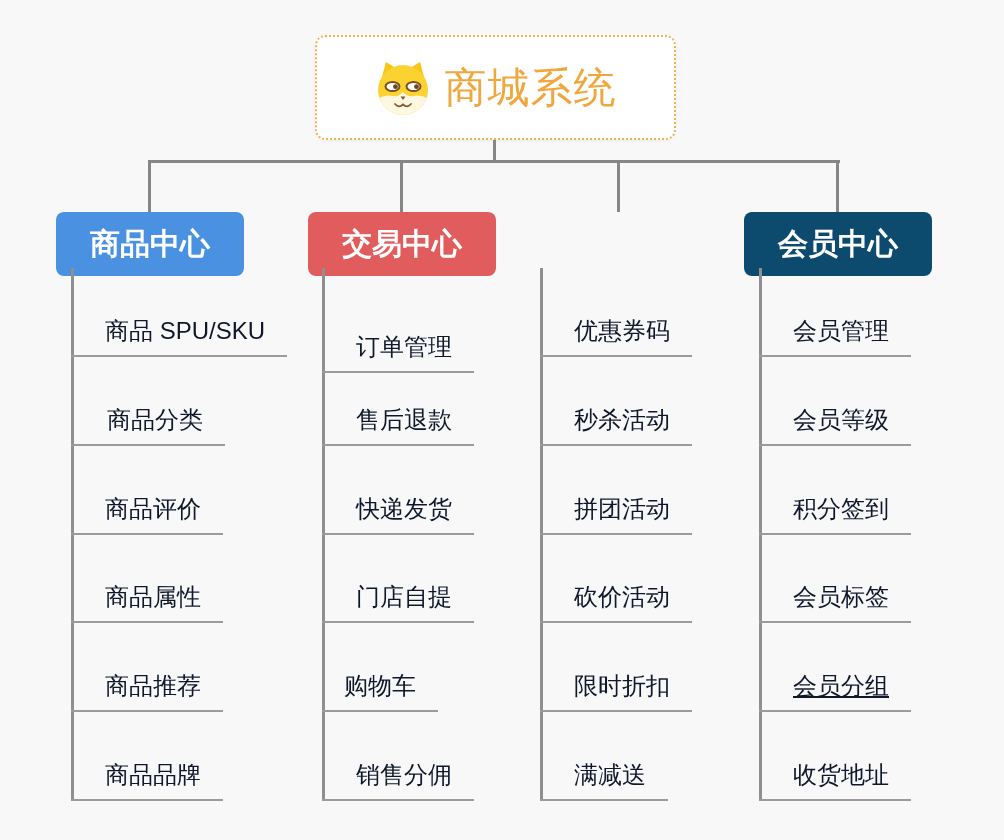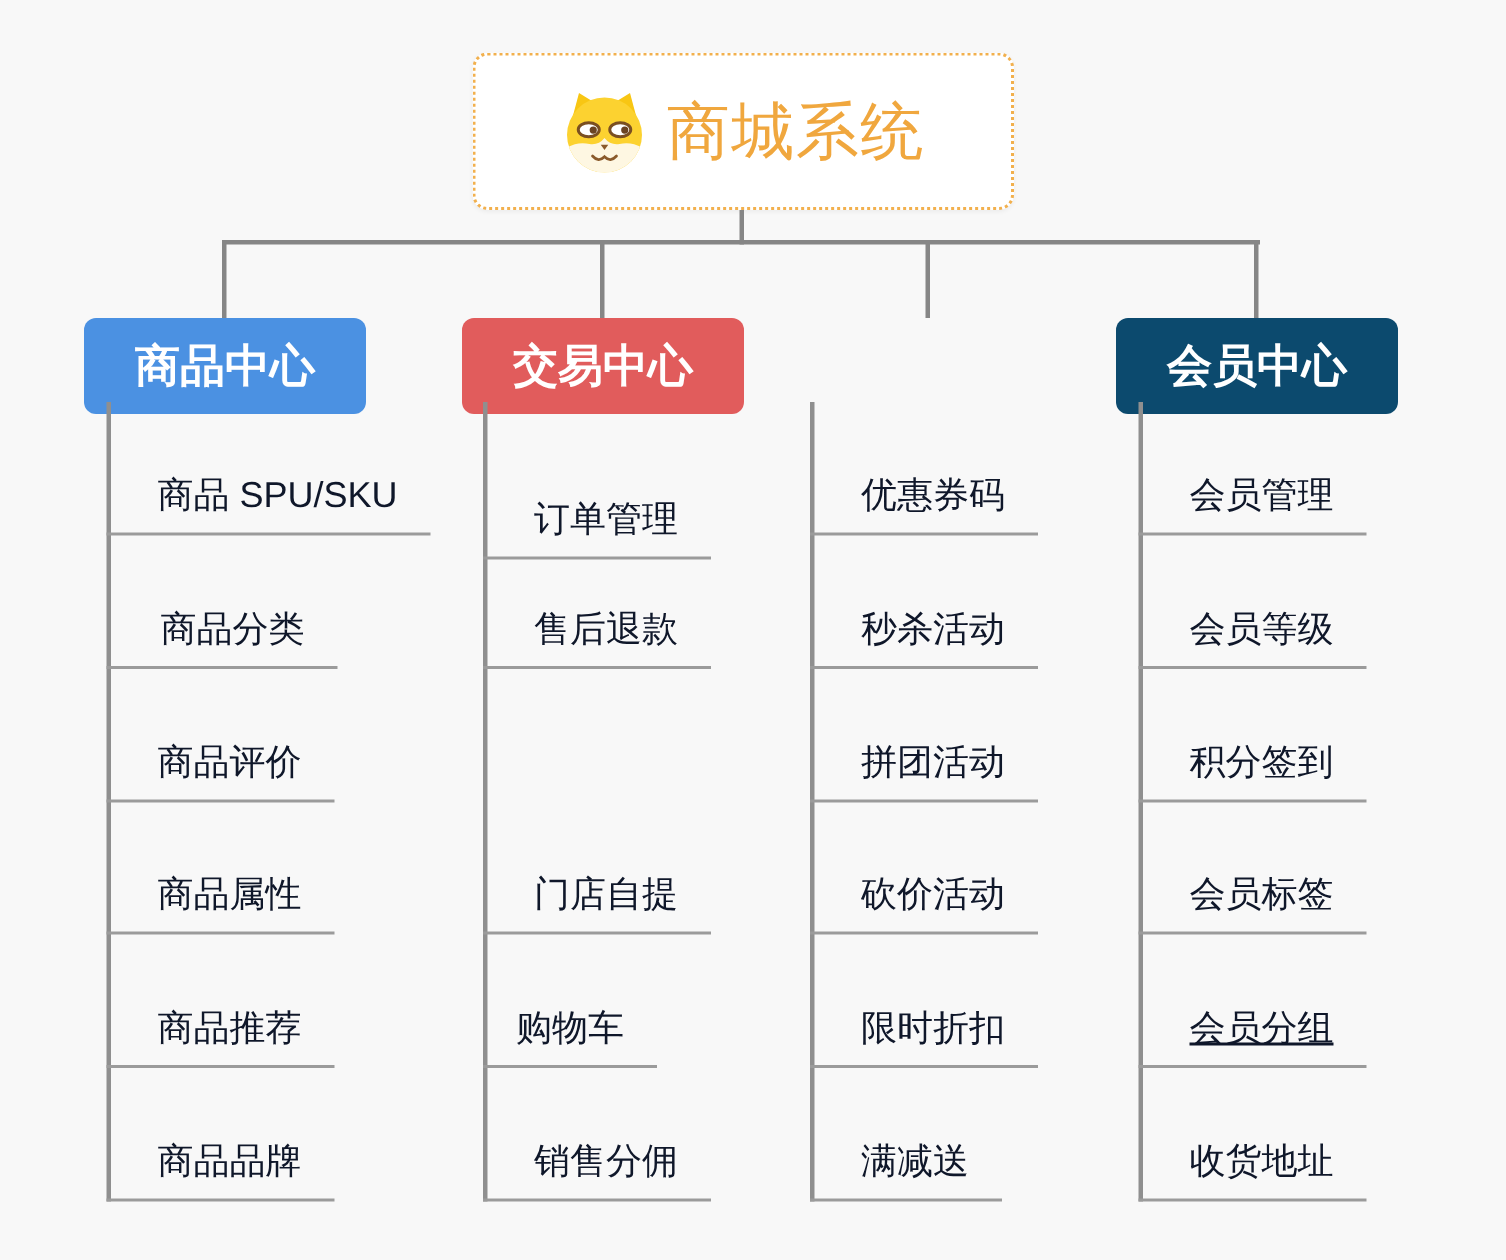--- a/index.html
+++ b/index.html
@@ -123,20 +123,21 @@
 
   <div class="topic" style="left:71px; top:315px;">商品 SPU/SKU</div>
   <div class="topic" style="left:71px; top:404px;padding-left:36px;">商品分类</div>
   <div class="topic" style="left:71px; top:493px;">商品评价</div>
   <div class="topic" style="left:71px; top:581px;">商品属性</div>
   <div class="topic" style="left:71px; top:670px;">商品推荐</div>
   <div class="topic" style="left:71px; top:759px;">商品品牌</div>
 
   <div class="topic" style="left:322px; top:331px;">订单管理</div>
   <div class="topic" style="left:322px; top:404px;">售后退款</div>
+  <div class="topic" style="left:322px; top:493px;">快递发货</div>
   <div class="topic" style="left:322px; top:581px;">门店自提</div>
   <div class="topic" style="left:322px; top:670px;padding-left:22px;">购物车</div>
   <div class="topic" style="left:322px; top:759px;">销售分佣</div>
 
   <div class="topic" style="left:540px; top:315px;text-align:right;">优惠券码</div>
   <div class="topic" style="left:540px; top:404px;">秒杀活动</div>
   <div class="topic" style="left:540px; top:581px;">砍价活动</div>
   <div class="topic" style="left:540px; top:493px;">拼团活动</div>
   <div class="topic" style="left:540px; top:670px;">限时折扣</div>
   <div class="topic" style="left:540px; top:759px;">满减送</div>

